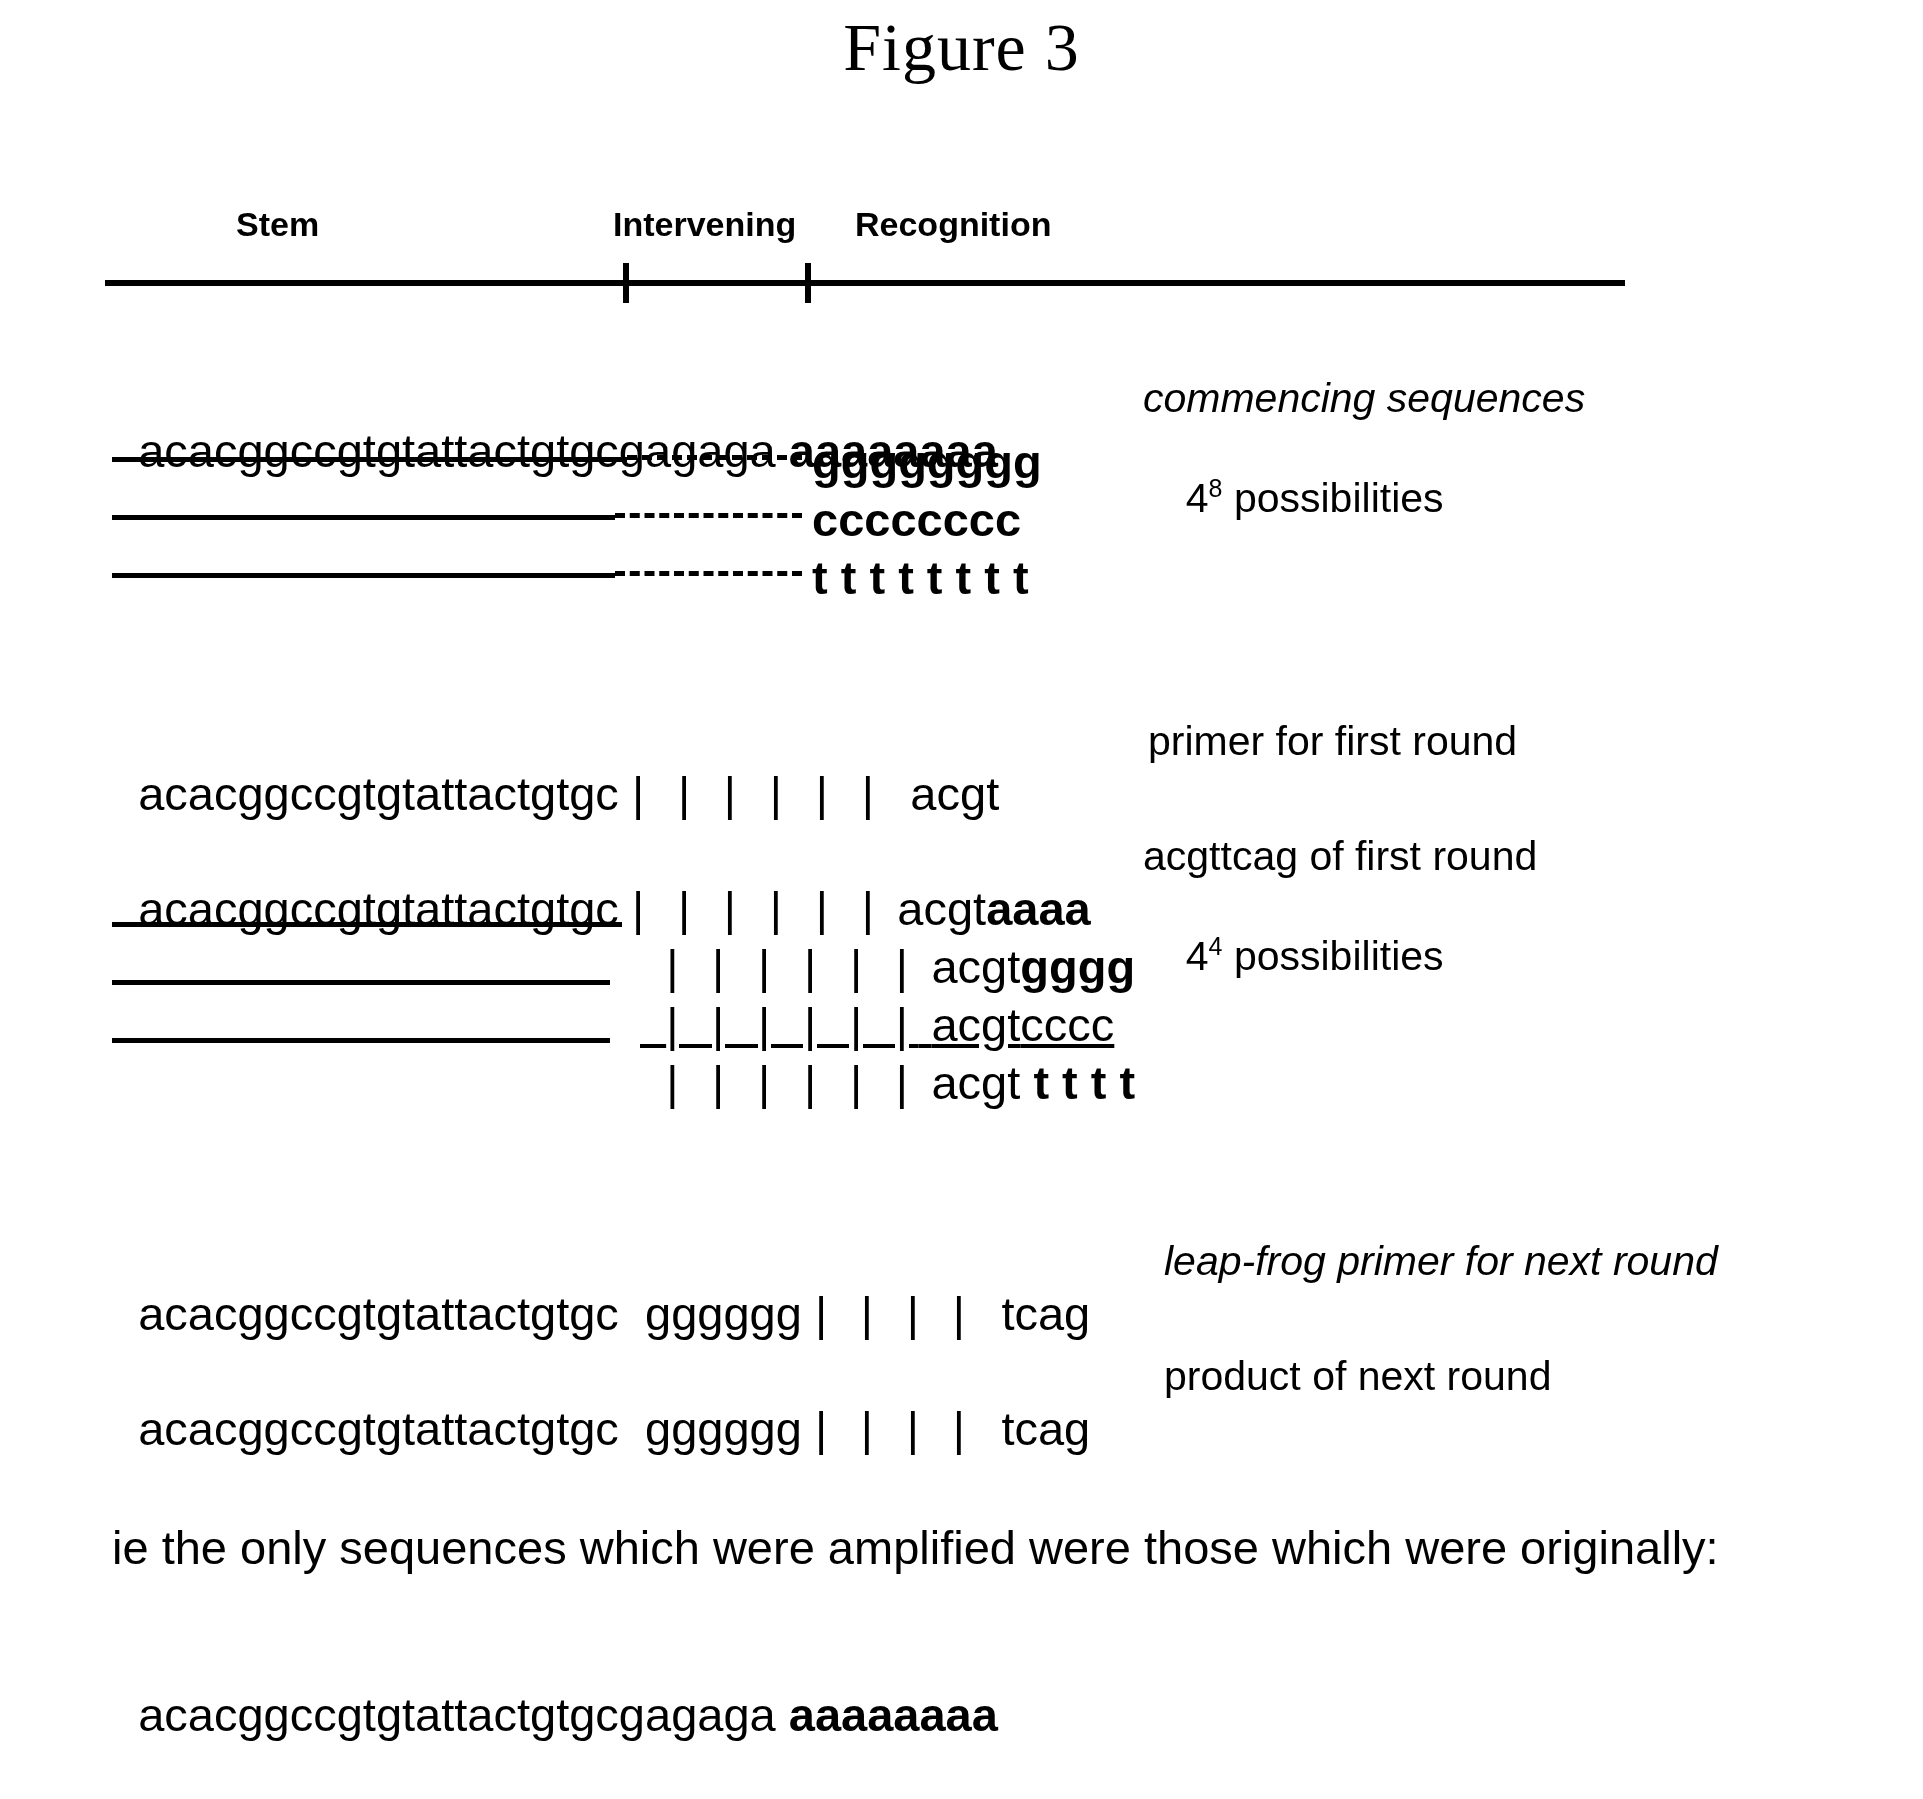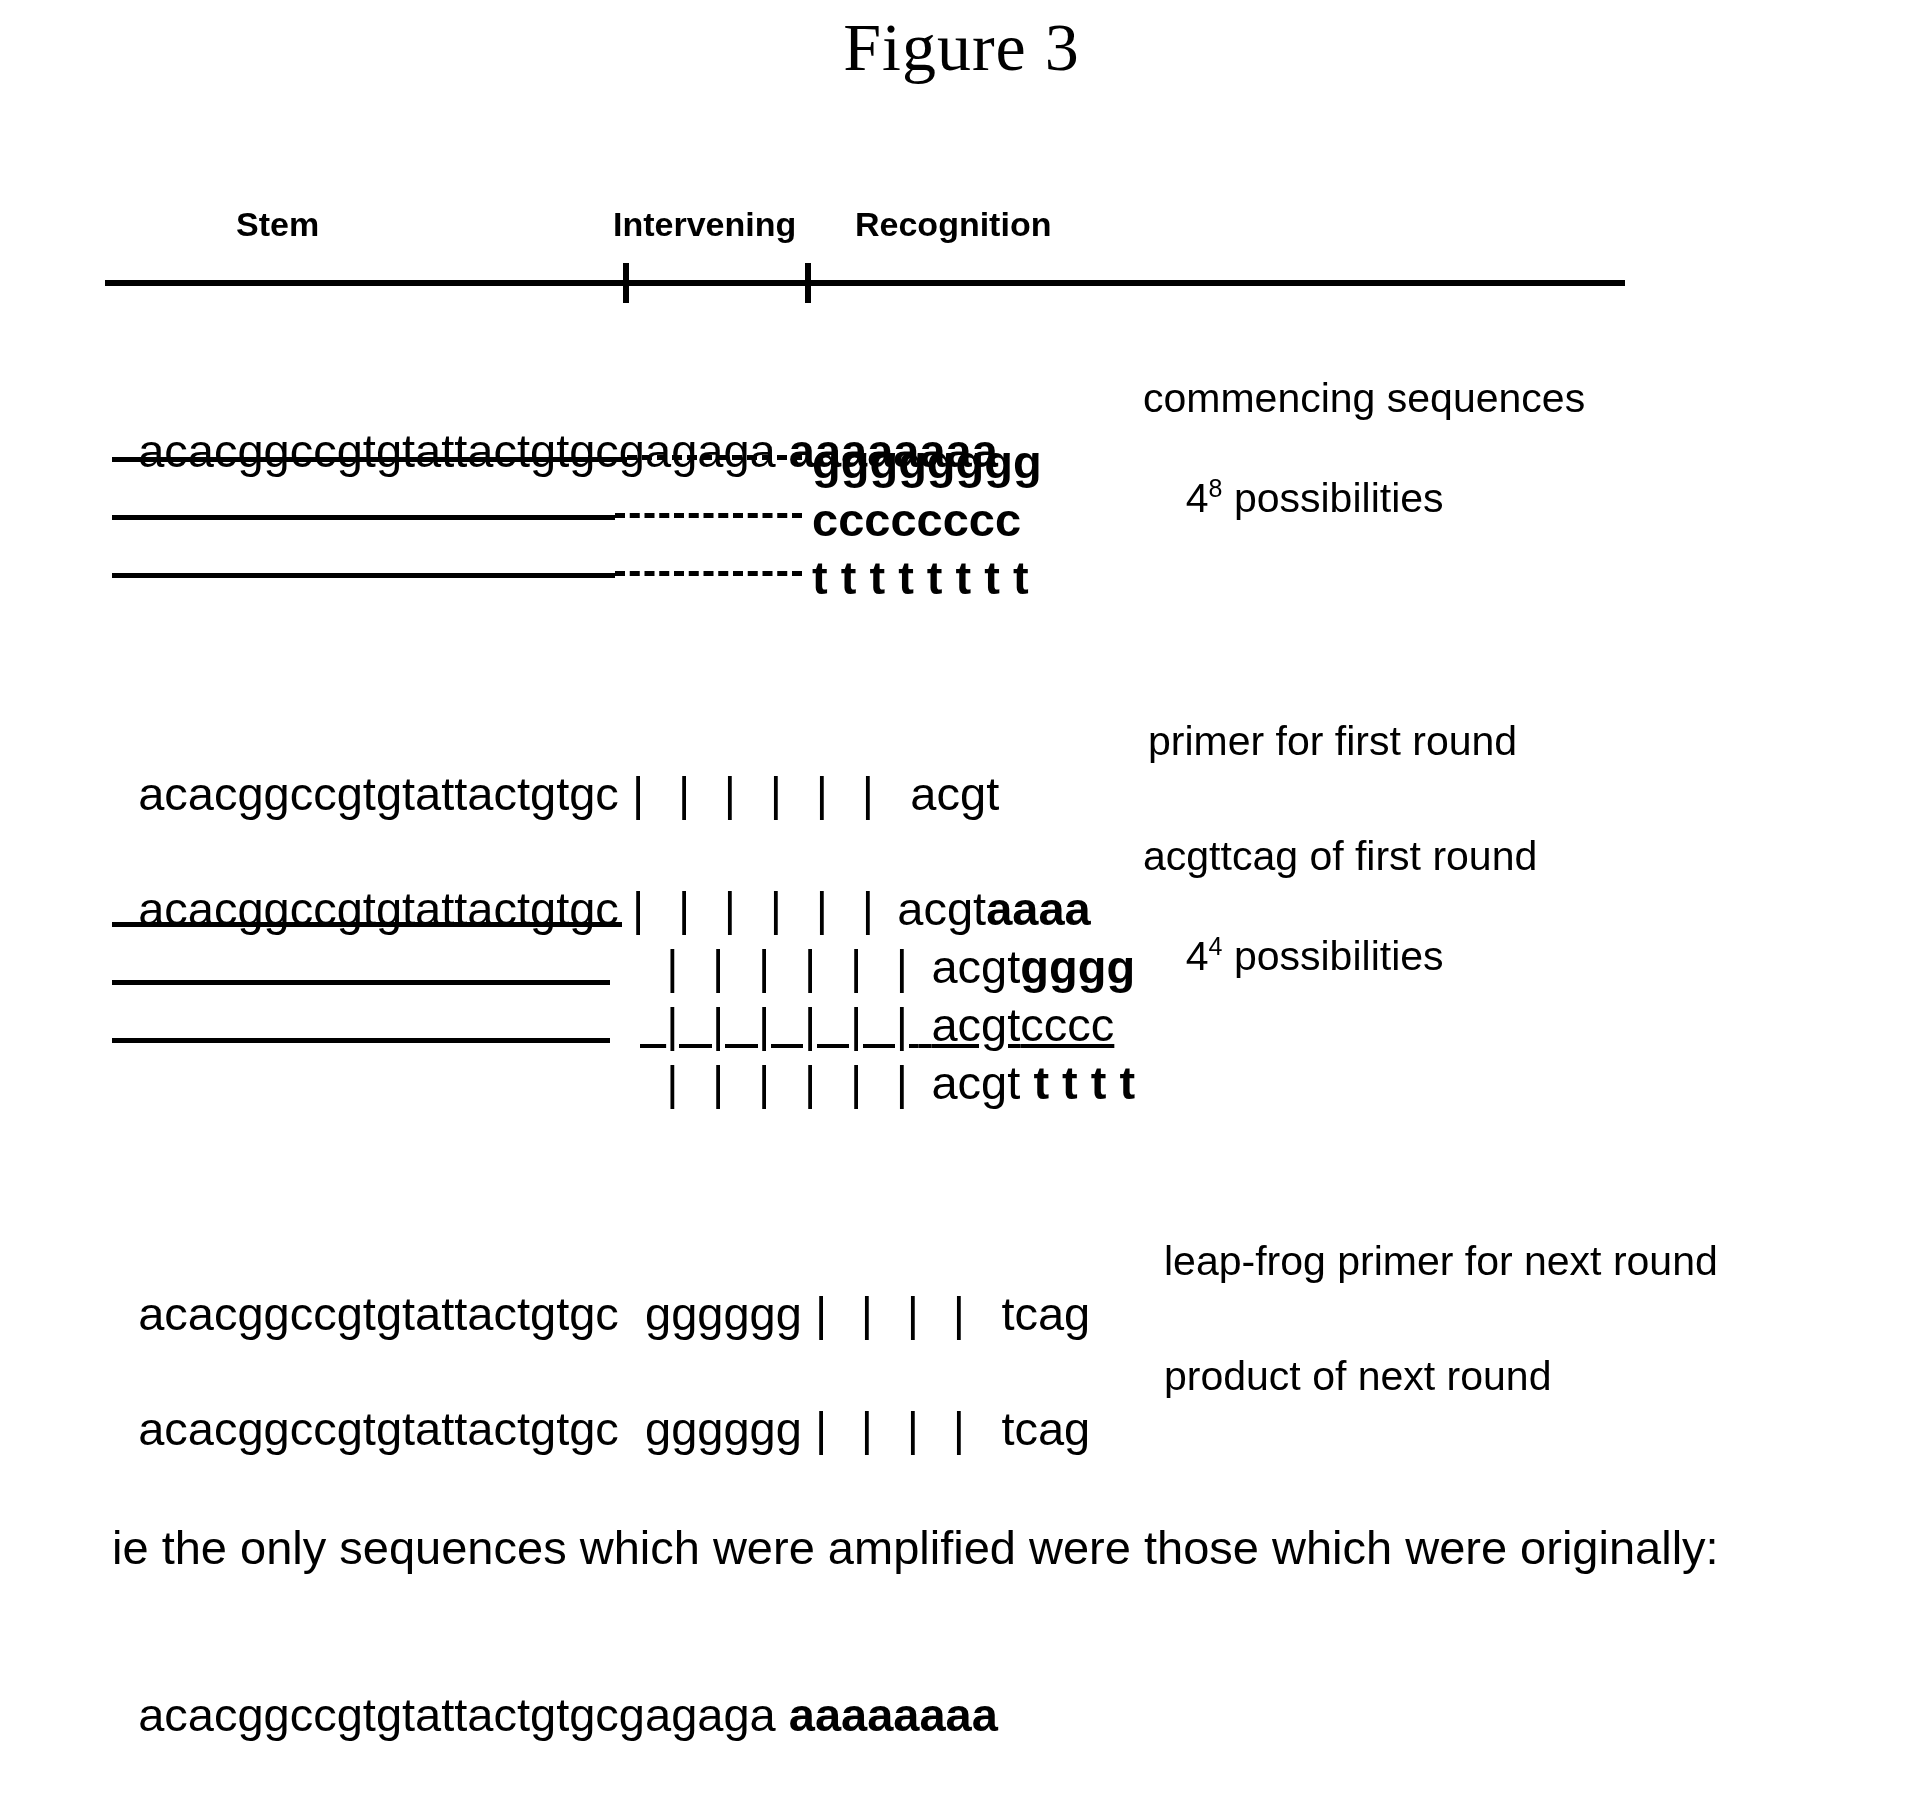--- a/index.html
+++ b/index.html
@@ -111,21 +111,21 @@
   <div class="hdr hdr-recog">Recognition</div>
 </div>
 
 <div class="ruler"></div>
 <div class="tick tick-1"></div>
 <div class="tick tick-2"></div>
 
 <div class="seqrow seq-left" style="top:380px;">
   <span>acacggccgtgtattactgtgcgagaga</span><span> </span><span class="mono-b">aaaaaaaa</span>
 </div>
-<div class="rightlabel" style="top:378px; left:1143px;">commencing sequences</div>
+<div class="rightlabel" style="top:378px; left:1143px;font-style:italic;">commencing sequences</div>
 <div class="rightlabel" style="top:435px; left:1163px;">
   <span>4</span><sup>8</sup><span> possibilities</span>
 </div>
 
 <div class="rule-solid" style="top:457px; left:112px; width:515px;"></div>
 <div class="rule-dashed" style="top:455px; left:627px; width:175px;"></div>
 <div class="seqrow mono-b" style="top:438px; left:812px;">gggggggg</div>
 
 <div class="rule-solid" style="top:515px; left:112px; width:503px;"></div>
 <div class="rule-dashed" style="top:513px; left:615px; width:187px;"></div>
@@ -159,21 +159,21 @@
 </div>
 
 <div class="rule-solid" style="top:1038px; left:112px; width:498px;"></div>
 <div class="seqrow" style="top:1012px; left:640px;">
   <span class="bars">| | | | | |</span><span> </span><span>acgt</span><span> </span><span class="mono-b">t t t t</span>
 </div>
 
 <div class="seqrow seq-left" style="top:1243px;">
   <span>acacggccgtgtattactgtgc</span><span>  </span><span>gggggg</span><span> </span><span class="bars">| | | |</span><span>  </span><span>tcag</span>
 </div>
-<div class="rightlabel" style="top:1241px; left:1164px;">leap-frog primer for next round</div>
+<div class="rightlabel" style="top:1241px; left:1164px;font-style:italic;">leap-frog primer for next round</div>
 
 <div class="seqrow seq-left" style="top:1358px;">
   <span>acacggccgtgtattactgtgc</span><span>  </span><span>gggggg</span><span> </span><span class="bars">| | | |</span><span>  </span><span>tcag</span>
 </div>
 <div class="rightlabel" style="top:1356px; left:1164px;">product of next round</div>
 
 <div class="seqrow seq-left" style="top:1524px;">ie the only sequences which were amplified were those which were originally:</div>
 
 <div class="seqrow seq-left" style="top:1644px;">
   <span>acacggccgtgtattactgtgcgagaga</span><span> </span><span class="mono-b">aaaaaaaa</span>

